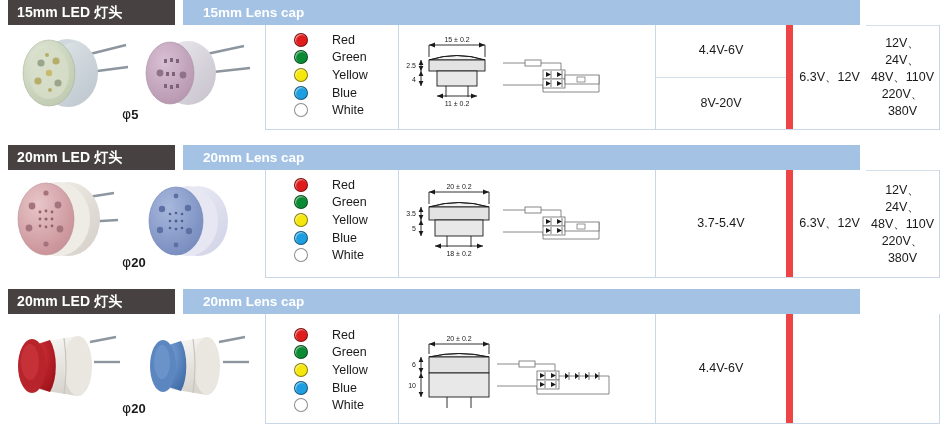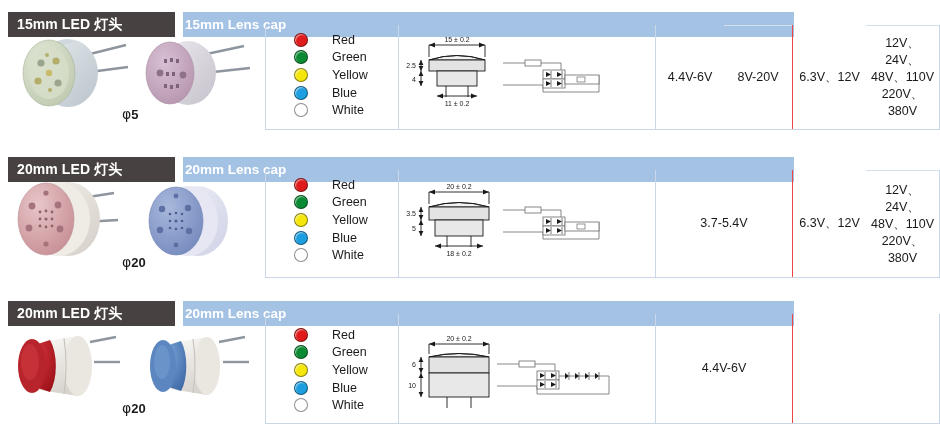--- a/index.html
+++ b/index.html
@@ -12,36 +12,36 @@
   }
   .sheet{position:relative;width:940px;height:429px;}
 
   
   .section{position:absolute;left:0;width:940px;}
   .sec1{top:0;height:137px;}
   .sec2{top:145px;height:140px;}
   .sec3{top:289px;height:140px;}
 
   
-  .hdr{position:absolute;top:12px;left:0;height:25px;width:794px;}
+  .hdr{position:absolute;top:0;left:0;height:25px;width:860px;}
   .badge{
     position:absolute;left:8px;top:0;width:167px;height:25px;
     background:#474241;
     display:flex;align-items:center;
     padding-left:9px;box-sizing:border-box;
   }
   .badge span{
     color:#ffffff;font-size:14px;font-weight:bold;letter-spacing:.1px;
     white-space:nowrap;
   }
   .bluebar{
     position:absolute;left:183px;top:0;right:0;height:25px;
     background:#a4c3e4;
     display:flex;align-items:center;
-    padding-left:2px;box-sizing:border-box;
+    padding-left:20px;box-sizing:border-box;
   }
   .bluebar span{
     color:#ffffff;font-size:13.5px;font-weight:bold;white-space:nowrap;
   }
 
   
   .body{position:absolute;top:25px;left:0;width:940px;}
   .sec1 .body{height:105px;}
   .sec2 .body{height:108px;}
   .sec3 .body{height:110px;}
@@ -58,21 +58,21 @@
 
   
   .tbl{
     position:absolute;left:265px;top:0;right:0;height:100%;
     border:1px solid #c9d7e6;border-top:none;box-sizing:border-box;
     display:flex;
   }
   .col{box-sizing:border-box;position:relative;}
   .col-colors{width:133px;border-right:1px solid #c9d7e6;}
   .col-draw{width:257px;border-right:1px solid #c9d7e6;}
-  .col-v1{width:137px;border-right:1px solid #ef4444;display:flex;flex-direction:row;}
+  .col-v1{width:137px;border-right:7px solid #ef4444;display:flex;flex-direction:column;}
   .col-v2{flex:1;display:flex;}
 
   .vcell{
     flex:1;display:flex;align-items:center;justify-content:center;
     text-align:center;font-size:12.5px;line-height:17px;
     padding:0 4px;box-sizing:border-box;
   }
   .vcell.div{border-top:1px solid #d3dfeb;}
   .vcell.full{flex:1 1 100%;}
 

